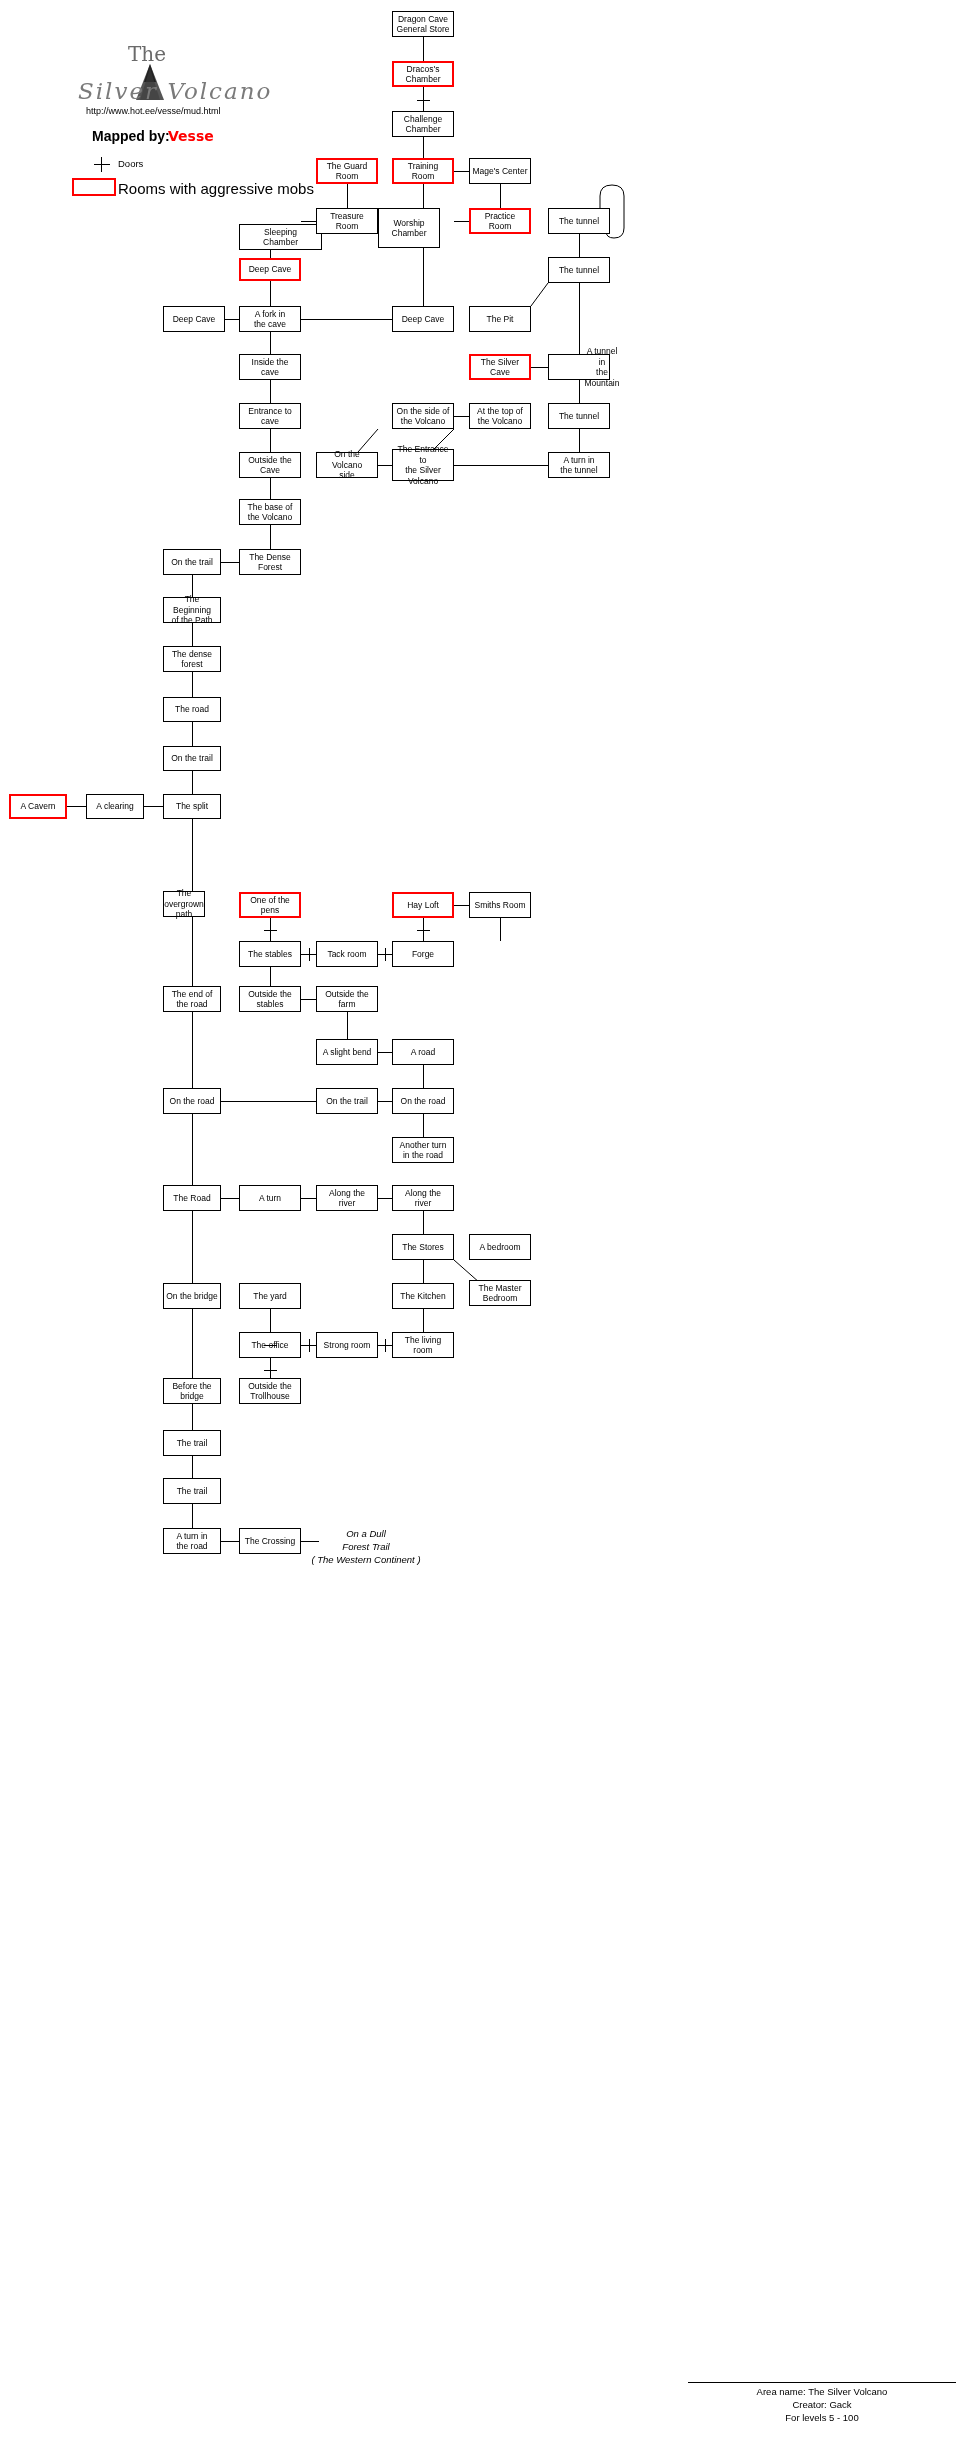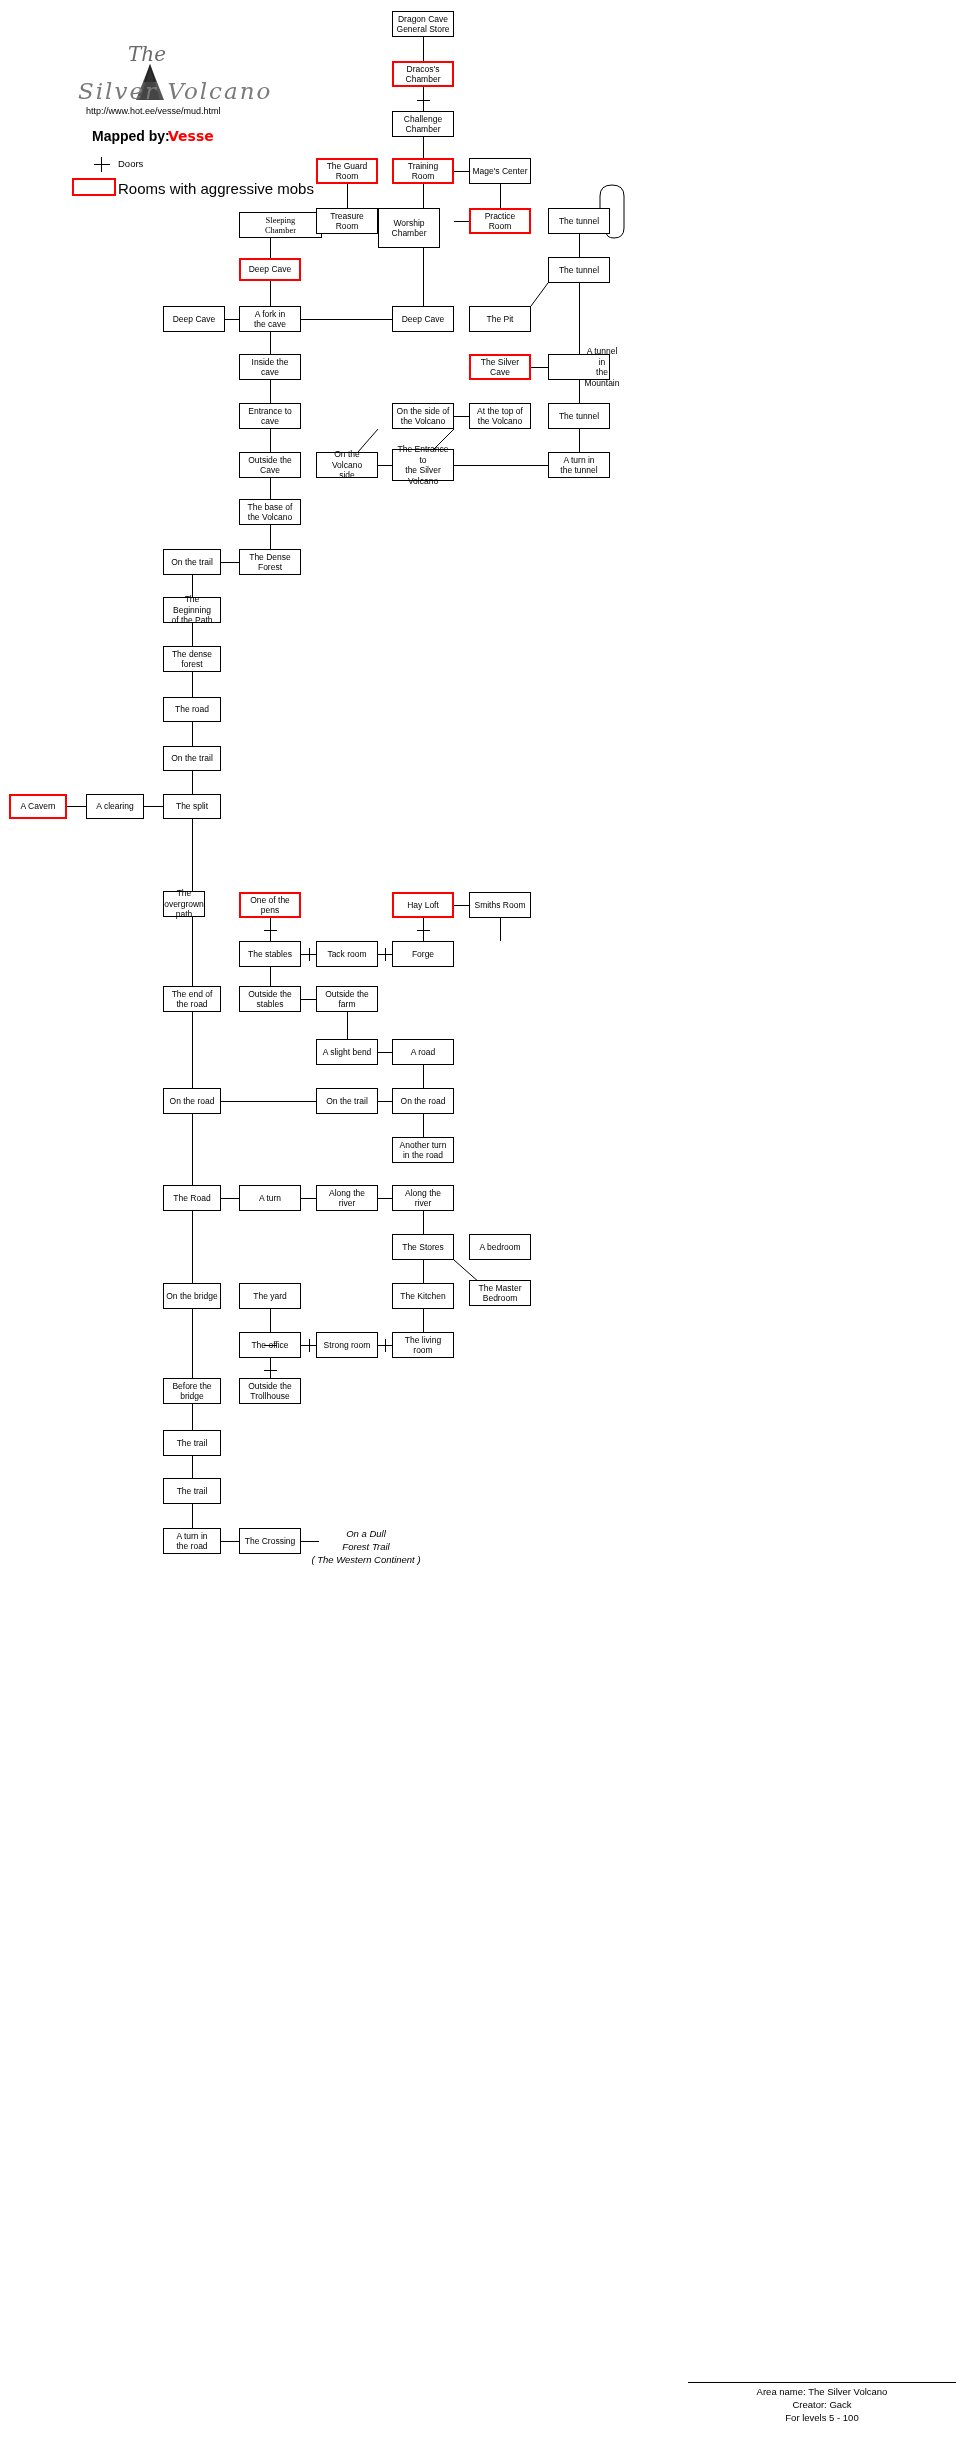--- a/index.html
+++ b/index.html
@@ -21,21 +21,21 @@
   .lnh{height:1px;}
   .diag{position:absolute;z-index:1;overflow:visible;}
 
   
   .door{position:absolute;background:#000;width:13px;height:1px;z-index:6;}
   .doorv{position:absolute;background:#000;width:1px;height:13px;z-index:6;}
 
   
   #header{position:absolute;left:0;top:0;width:330px;height:210px;}
   .logo-the{position:absolute;left:128px;top:42px;font-family:"DejaVu Serif",serif;
-            font-style:italic;font-size:20px;color:#6a6a6a;}
+            font-size:20px;color:#6a6a6a;}
   .logo-main{position:absolute;left:78px;top:78px;font-family:"DejaVu Serif",serif;
              font-style:italic;font-size:23px;color:#7a7a7a;letter-spacing:2px;}
   .volcano-glyph{position:absolute;left:126px;top:62px;width:48px;height:42px;}
   .logo-url{position:absolute;left:86px;top:106px;font-size:9px;color:#000;}
   .mapped-lbl{position:absolute;left:92px;top:128px;font-size:14px;font-weight:bold;color:#000;}
   .mapped-val{position:absolute;left:168px;top:128px;font-size:14px;font-weight:bold;color:#ff0000;
               font-family:"DejaVu Sans",sans-serif;}
   .lg-door-h{position:absolute;left:94px;top:164px;width:16px;height:1px;background:#000;}
   .lg-door-v{position:absolute;left:101px;top:157px;width:1px;height:15px;background:#000;}
   .lg-door-txt{position:absolute;left:118px;top:158px;font-size:9.5px;color:#000;}
@@ -179,21 +179,21 @@
       </div>
       <div class="room agg" style="left: 316px; top: 158px; width: 62px; height: 26px;">
         <span>The Guard<br>Room</span>
       </div>
       <div class="room agg" style="left: 392px; top: 158px; width: 62px; height: 26px;">
         <span>Training Room</span>
       </div>
       <div class="room" style="left: 469px; top: 158px; width: 62px; height: 26px;">
         <span>Mage's Center</span>
       </div>
-      <div class="room" style="left: 239px; top: 212px; width: 83px; height: 26px; font-family: Liberation Serif, serif;">
+      <div class="room" style="left: 239px; top: 224px; width: 83px; height: 26px;">
         <span>Sleeping<br>Chamber</span>
       </div>
       <div class="room" style="left: 316px; top: 208px; width: 62px; height: 26px;">
         <span>Treasure Room</span>
       </div>
       <div class="room" style="left: 378px; top: 208px; width: 62px; height: 40px;">
         <span>Worship<br>Chamber</span>
       </div>
       <div class="room agg" style="left: 469px; top: 208px; width: 62px; height: 26px;">
         <span>Practice Room</span>

